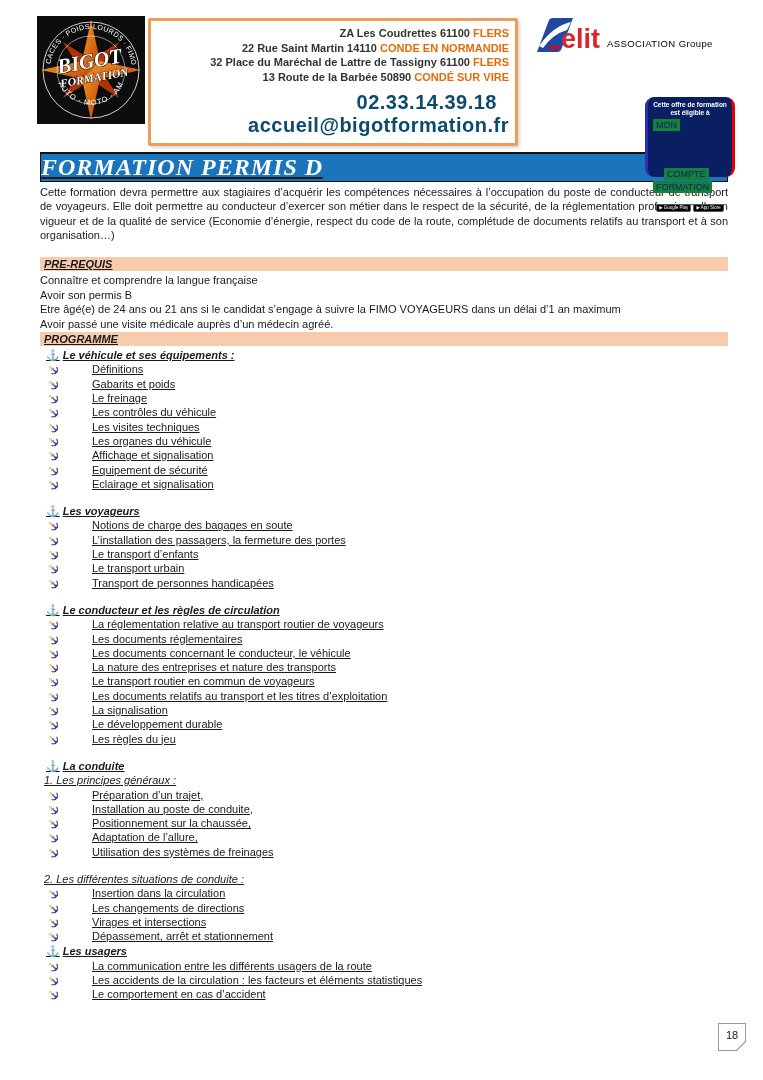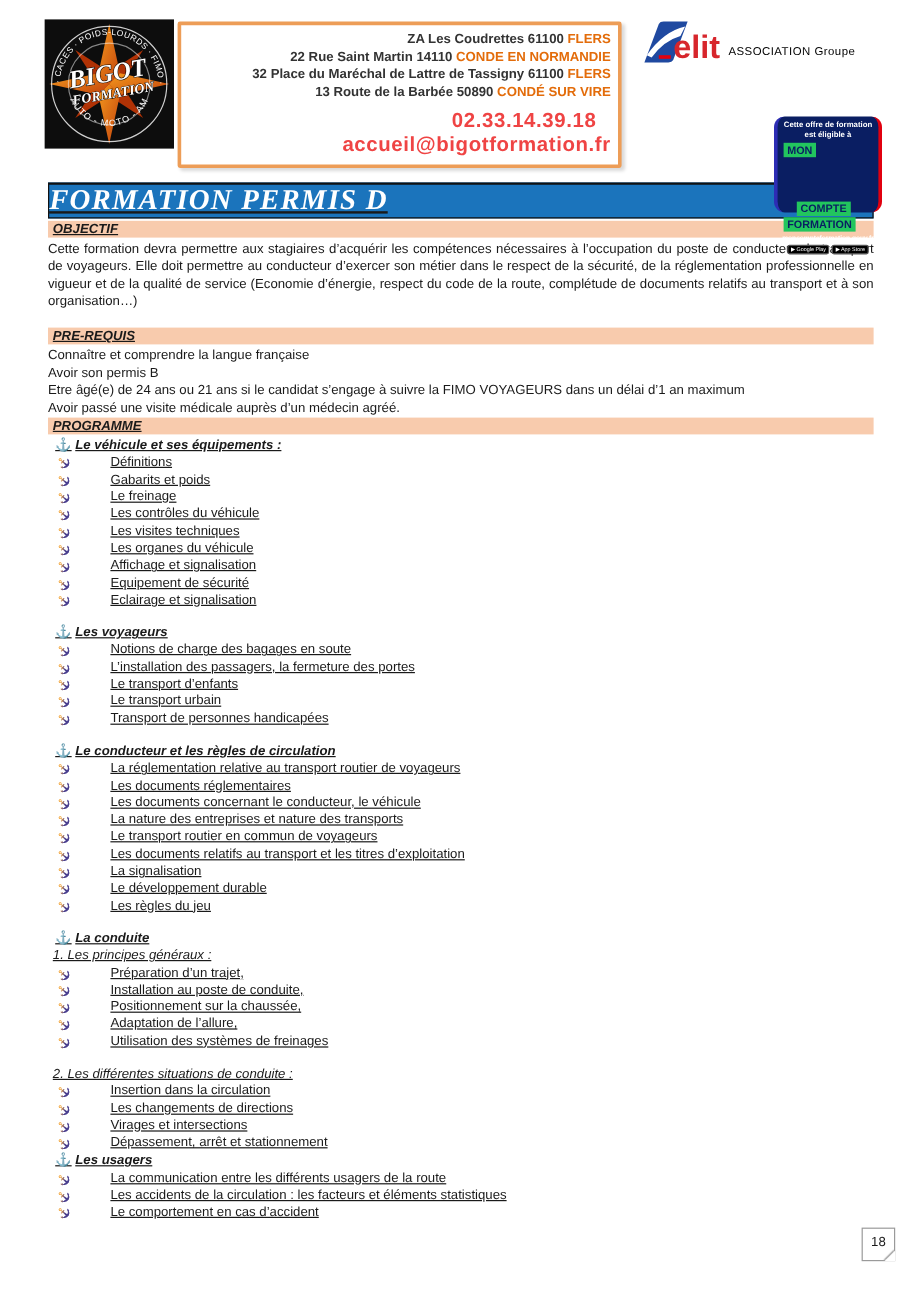--- a/index.html
+++ b/index.html
@@ -10,34 +10,34 @@
   
   .hdr-logo{position:absolute;left:37px;top:16px;width:108px;height:108px;}
   .addr-box{
     position:absolute;left:148px;top:18px;width:352px;
     border:3px solid #ED9D57;border-radius:2px;background:#fff;
     box-shadow:2px 2px 3px rgba(0,0,0,.15);
     text-align:right;padding:5px 6px 6px 6px;
   }
   .addr-line{font-size:11px;line-height:14.5px;font-weight:bold;color:#333;}
   .addr-line .hl{color:#E36C0A;}
-  .contact-line{margin-top:7px;font-size:17px;font-weight:bold;color:#ef4444;letter-spacing:.5px;}
+  .contact-line{margin-top:7px;font-size:20px;font-weight:bold;color:#0c4a6e;letter-spacing:.5px;}
   .contact-line .sep{display:inline-block;width:12px;}
   .elit-logo{position:absolute;left:527px;top:16px;width:86px;height:44px;}
   .assoc-label{position:absolute;left:607px;top:38px;font-size:9.5px;letter-spacing:.4px;color:#000;}
   
   .cpf{
     position:absolute;left:645px;top:97px;width:90px;height:80px;z-index:5;
     background:#0A1E62;border-radius:9px;
     border-left:3px solid #2D2DB5;border-right:3px solid #E1000F;
     padding:4px 3px 3px 3px;box-sizing:border-box;color:#fff;
   }
   .cpf-elig{font-size:6.5px;font-weight:bold;text-align:center;line-height:7.5px;margin-bottom:3px;}
   .cpf-words{display:flex;flex-direction:column;align-items:flex-start;}
-  .cpf-word{background:#22c55e;color:#0A1E62;font-weight:bold;font-size:9px;line-height:10px;padding:1px 3px;margin-bottom:1px;}
+  .cpf-word{background:#15803d;color:#0A1E62;font-weight:normal;font-size:9px;line-height:10px;padding:1px 3px;margin-bottom:1px;}
   .cpf-word.w1{margin-left:13px;margin-top:36px;}
   .cpf-word.w2{margin-left:2px;}
   .cpf-word.w0{margin-left:2px;}
   .cpf-site{font-size:5.5px;font-weight:bold;text-align:center;margin-top:2px;}
   .cpf-stores{display:flex;justify-content:center;gap:2px;margin-top:2px;}
   .cpf-store{background:#000;color:#fff;border:1px solid #555;border-radius:2px;font-size:4.5px;line-height:6px;padding:0 2px;white-space:nowrap;}
   
   .content{position:absolute;left:40px;top:152px;width:688px;}
   .title-bar{
     height:27px;background:#1B74BC;border:1px solid #111;border-top-width:2px;
@@ -156,23 +156,20 @@
       <span class="cpf-store">▶ App Store</span>
     </div>
 </div>
 
 <div class="content">
 
   <div class="title-bar">
     <span>FORMATION PERMIS D</span>
   </div>
 
-  <div class="band">
-    <span>OBJECTIF</span>
-  </div>
   <p class="para">Cette formation devra permettre aux stagiaires d’acquérir les compétences nécessaires à l’occupation du poste de conducteur de transport de voyageurs. Elle doit permettre au conducteur d’exercer son métier dans le respect de la sécurité, de la réglementation professionnelle en vigueur et de la qualité de service (Economie d’énergie, respect du code de la route, complétude de documents relatifs au transport et à son organisation…)</p>
 
   <div class="band" style="margin-top:15px;">
     <span>PRE-REQUIS</span>
   </div>
   <div class="plain-lines" id="prereq-lines">
       <div class="plain-line">Connaître et comprendre la langue française</div>
       <div class="plain-line">Avoir son permis B</div>
       <div class="plain-line">Etre âgé(e) de 24 ans ou 21 ans si le candidat s’engage à suivre la FIMO VOYAGEURS dans un délai d’1 an maximum</div>
       <div class="plain-line">Avoir passé une visite médicale auprès d’un médecin agréé.</div>

